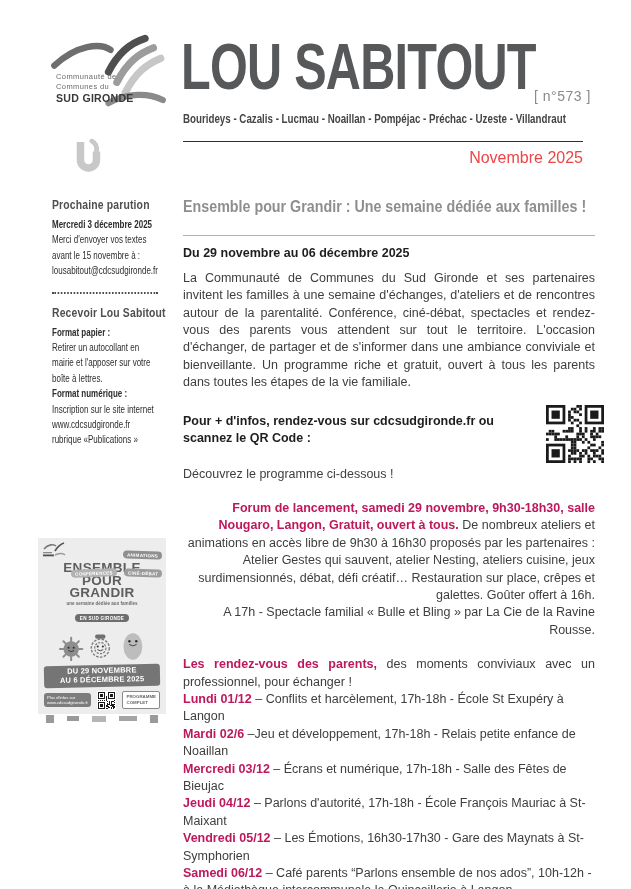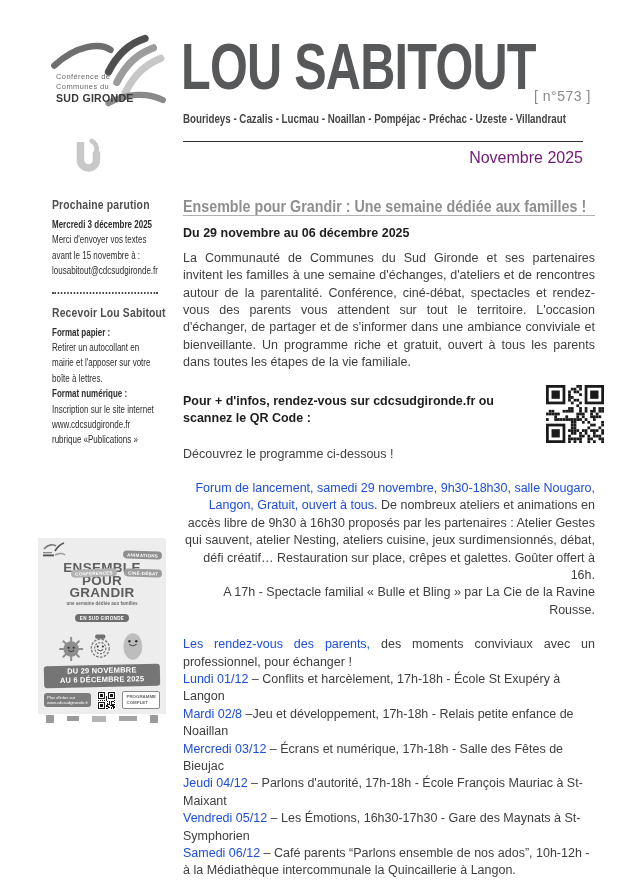--- a/index.html
+++ b/index.html
@@ -11,21 +11,21 @@
   .logo-text .l1{font-size:7.5px;color:#6b6b6b;letter-spacing:.4px;display:block;}
   .logo-text .lname{font-size:11.5px;font-weight:700;color:#393939;letter-spacing:.3px;display:inline-block;
         transform:scaleX(.92);transform-origin:0 50%;white-space:nowrap;margin-top:1px;}
   .umark{position:absolute;left:72px;top:138px;width:32px;height:44px;}
   .masthead-title{position:absolute;left:181px;top:30px;margin:0;font-size:64px;font-weight:700;
         color:#57585a;letter-spacing:-1px;white-space:nowrap;transform:scaleX(.76);transform-origin:0 0;}
   .issue{position:absolute;left:534px;top:88px;font-size:14px;color:#8a8a8a;letter-spacing:.5px;}
   .towns{position:absolute;left:183px;top:112px;font-size:12.5px;font-weight:700;color:#454545;
         white-space:nowrap;transform:scaleX(.78);transform-origin:0 0;}
   .head-rule{position:absolute;left:183px;top:141px;width:400px;border-top:1.6px solid #2f2f2f;}
-  .head-date{position:absolute;left:183px;top:149px;width:400px;text-align:right;font-size:16px;color:#701a75;}
+  .head-date{position:absolute;left:183px;top:149px;width:400px;text-align:right;font-size:16px;color:#ef4444;}
   
   .sidebar-text{position:absolute;left:52px;top:197px;width:146px;
         transform:scaleX(.8);transform-origin:0 0;}
   .sb-h{font-size:13px;font-weight:700;color:#4f4f4f;margin-bottom:5px;letter-spacing:.2px;}
   .sb-line{font-size:10px;line-height:15.4px;color:#2c2c2c;white-space:nowrap;}
   .sb-bold{font-weight:700;}
   .sb-link{color:#2c2c2c;text-decoration:none;display:block;}
   .sb-divider{width:132px;border-top:2px dotted #4a4a4a;margin:13px 0 11px;}
   
   .poster{position:absolute;left:38px;top:538px;width:128px;height:176px;background:#ededed;
@@ -47,27 +47,27 @@
         font-size:7.5px;font-weight:700;line-height:8.5px;letter-spacing:.2px;transform:rotate(-1.2deg);margin:0 2px;}
   .p-inforow{display:flex;align-items:center;justify-content:space-between;margin:4px 2px 2px;}
   .p-info{background:#7d7d7d;color:#fff;font-size:4.2px;line-height:5.4px;padding:2px 3px;border-radius:3px;text-align:left;}
   .p-qr{width:17px;height:17px;background:#fff;padding:1px;}
   .p-program{border:1px solid #8a8a8a;background:#fff;color:#666;font-size:4.4px;font-weight:700;
         line-height:5.6px;padding:2px 3px;border-radius:2px;text-align:left;}
   .p-logos{display:flex;justify-content:space-between;align-items:center;margin:5px 4px 0;}
   .p-logos span{display:inline-block;background:#9a9a9a;}
   
   .main{position:absolute;left:183px;top:197px;width:412px;font-size:12.5px;line-height:17.4px;}
-  .art-title{margin:0 0 9px;border-bottom:1.5px solid #b0b0b0;padding-bottom:0;}
+  .art-title{margin:0 0 9px;border-bottom:1.5px solid #b0b0b0;padding-bottom:20px;}
   .art-title span{display:inline-block;font-size:17px;font-weight:700;color:#8e8e8e;white-space:nowrap;
         transform:scaleX(.84);transform-origin:0 50%;}
   .main p{margin:0 0 14px;}
   .just{text-align:justify;}
   .bold{font-weight:700;color:#1e1e1e;}
-  strong{font-weight:400;color:#1d4ed8;}
+  strong{font-weight:700;color:#be185d;}
   .date-range{margin-bottom:7px !important;}
   .intro{margin-bottom:21px !important;}
   .qr-block{position:relative;}
   .qr-line{width:356px;margin-bottom:19px !important;}
   .main-qr{position:absolute;right:-9px;top:-8px;width:58px;height:58px;}
   .discover{margin-bottom:16px !important;}
   .forum{margin-bottom:17px;}
   .forum p{margin:0;text-align:right;}
   .schedule{margin-bottom:17px;}
   .schedule p{margin:0;}
@@ -80,21 +80,21 @@
 
   <header>
     <svg class="swoosh" viewBox="0 0 115 80" fill="none" stroke-linecap="round">
       <path d="M6,30 C28,10 50,8 60,15" stroke="#6e6e6e" stroke-width="6"></path>
       <path d="M58,36 C68,16 80,8 93,4" stroke="#4f4f4f" stroke-width="7"></path>
       <path d="M66,46 C76,26 88,18 101,13" stroke="#9c9c9c" stroke-width="7"></path>
       <path d="M74,56 C84,36 96,28 108,23" stroke="#c7c7c7" stroke-width="7"></path>
       <path d="M58,66 C76,56 96,56 110,63" stroke="#8a8a8a" stroke-width="6"></path>
     </svg>
     <div class="logo-text">
-      <span class="l1">Conférence de</span>
+      <span class="l1">Communauté de</span>
       <span class="l1">Communes du</span>
       <span class="lname">SUD GIRONDE</span>
     </div>
     <svg class="umark" viewBox="0 0 34 44" fill="none">
       <path d="M9,3 V22 a8.5,8.5 0 0 0 17,0 V13" stroke="#c8c8c8" stroke-width="8"></path>
       <path d="M26,13 C27,7 25,4 21,2" stroke="#c8c8c8" stroke-width="5" stroke-linecap="round"></path>
     </svg>
     <h1 class="masthead-title">LOU SABITOUT</h1>
     <span class="issue">[ n°573 ]</span>
     <div class="towns">Bourideys - Cazalis - Lucmau - Noaillan - Pompéjac - Préchac - Uzeste - Villandraut</div>
@@ -399,21 +399,21 @@
         <strong>Forum de lancement, samedi 29 novembre, 9h30-18h30, salle Nougaro, Langon, Gratuit, ouvert à tous.</strong><span> De nombreux ateliers et animations en accès libre de 9h30 à 16h30 proposés par les partenaires : Atelier Gestes qui sauvent, atelier Nesting, ateliers cuisine, jeux surdimensionnés, débat, défi créatif…  Restauration sur place, crêpes et galettes. Goûter offert à 16h.</span>
       </p>
       <p>A 17h - Spectacle familial « Bulle et Bling » par La Cie de la Ravine Rousse.</p>
     </div>
 
     <div class="schedule">
       <p class="just">
         <strong>Les rendez-vous des parents,</strong><span> des moments conviviaux avec un professionnel, pour échanger !</span>
       </p>
       <p><strong>Lundi 01/12</strong><span> – Conflits et harcèlement, 17h-18h - École St Exupéry à Langon</span></p>
-      <p><strong>Mardi 02/8</strong><span> –Jeu et développement, 17h-18h - Relais petite enfance de Noaillan</span></p>
+      <p><strong>Mardi 02/6</strong><span> –Jeu et développement, 17h-18h - Relais petite enfance de Noaillan</span></p>
       <p><strong>Mercredi 03/12</strong><span> – Écrans et numérique, 17h-18h - Salle des Fêtes de Bieujac</span></p>
       <p><strong>Jeudi 04/12</strong><span> – Parlons d'autorité, 17h-18h - École François Mauriac à St-Maixant</span></p>
       <p><strong>Vendredi 05/12</strong><span> – Les Émotions, 16h30-17h30 - Gare des Maynats à St-Symphorien</span></p>
       <p><strong>Samedi 06/12</strong><span> – Café parents “Parlons ensemble de nos ados”, 10h-12h - à la Médiathèque intercommunale la Quincaillerie à Langon.</span></p>
     </div>
 
   </main>
 </div>
 
 </body></html>

